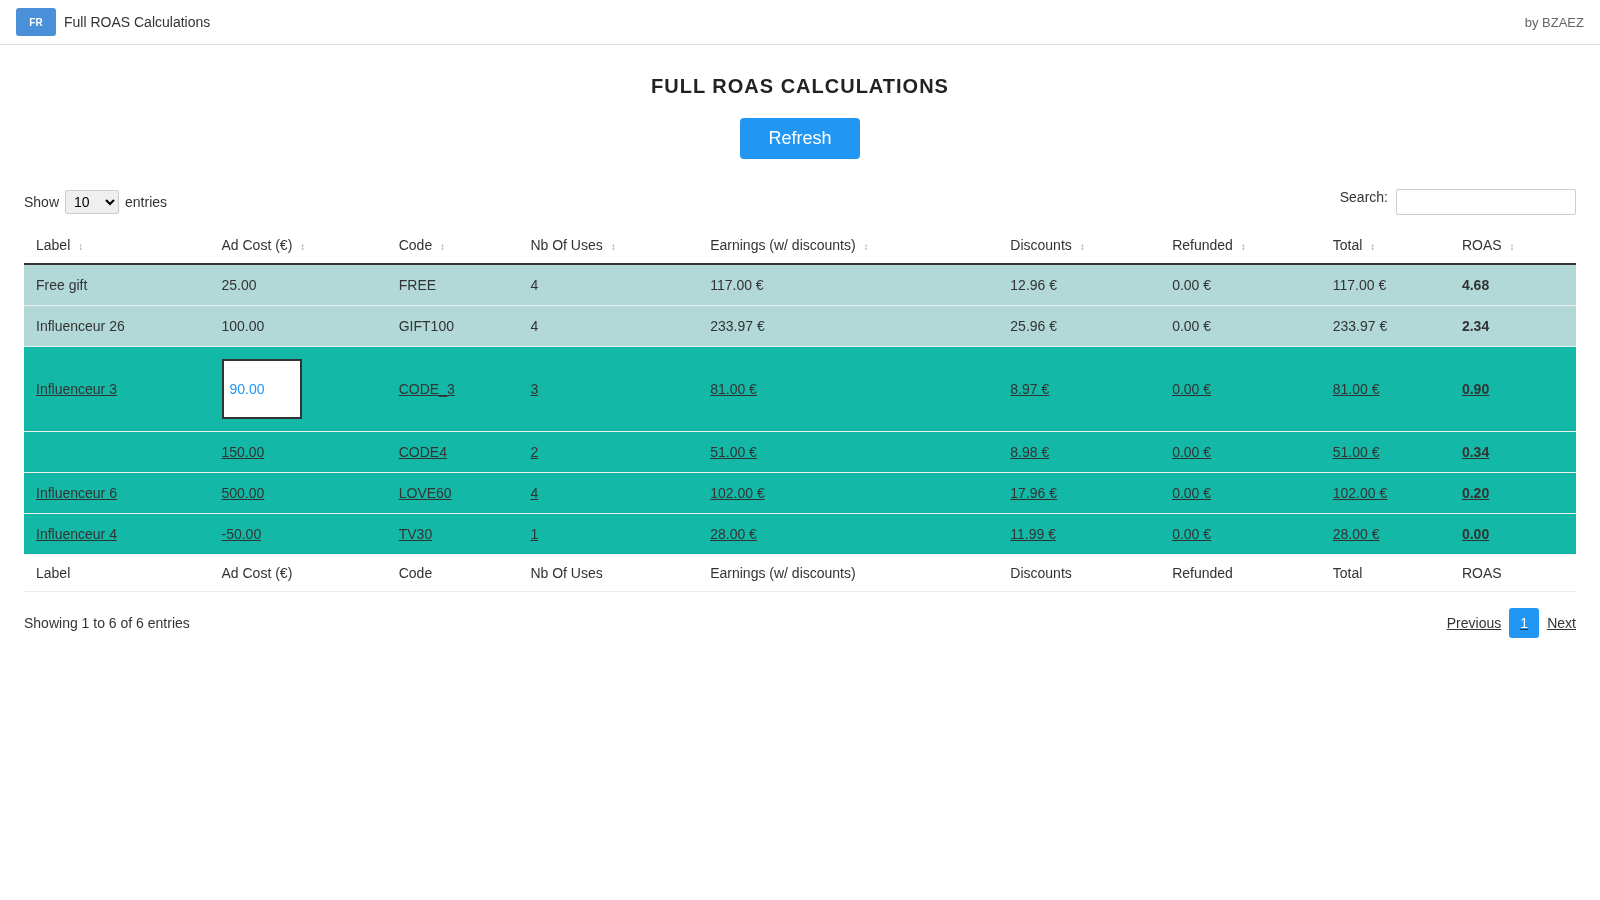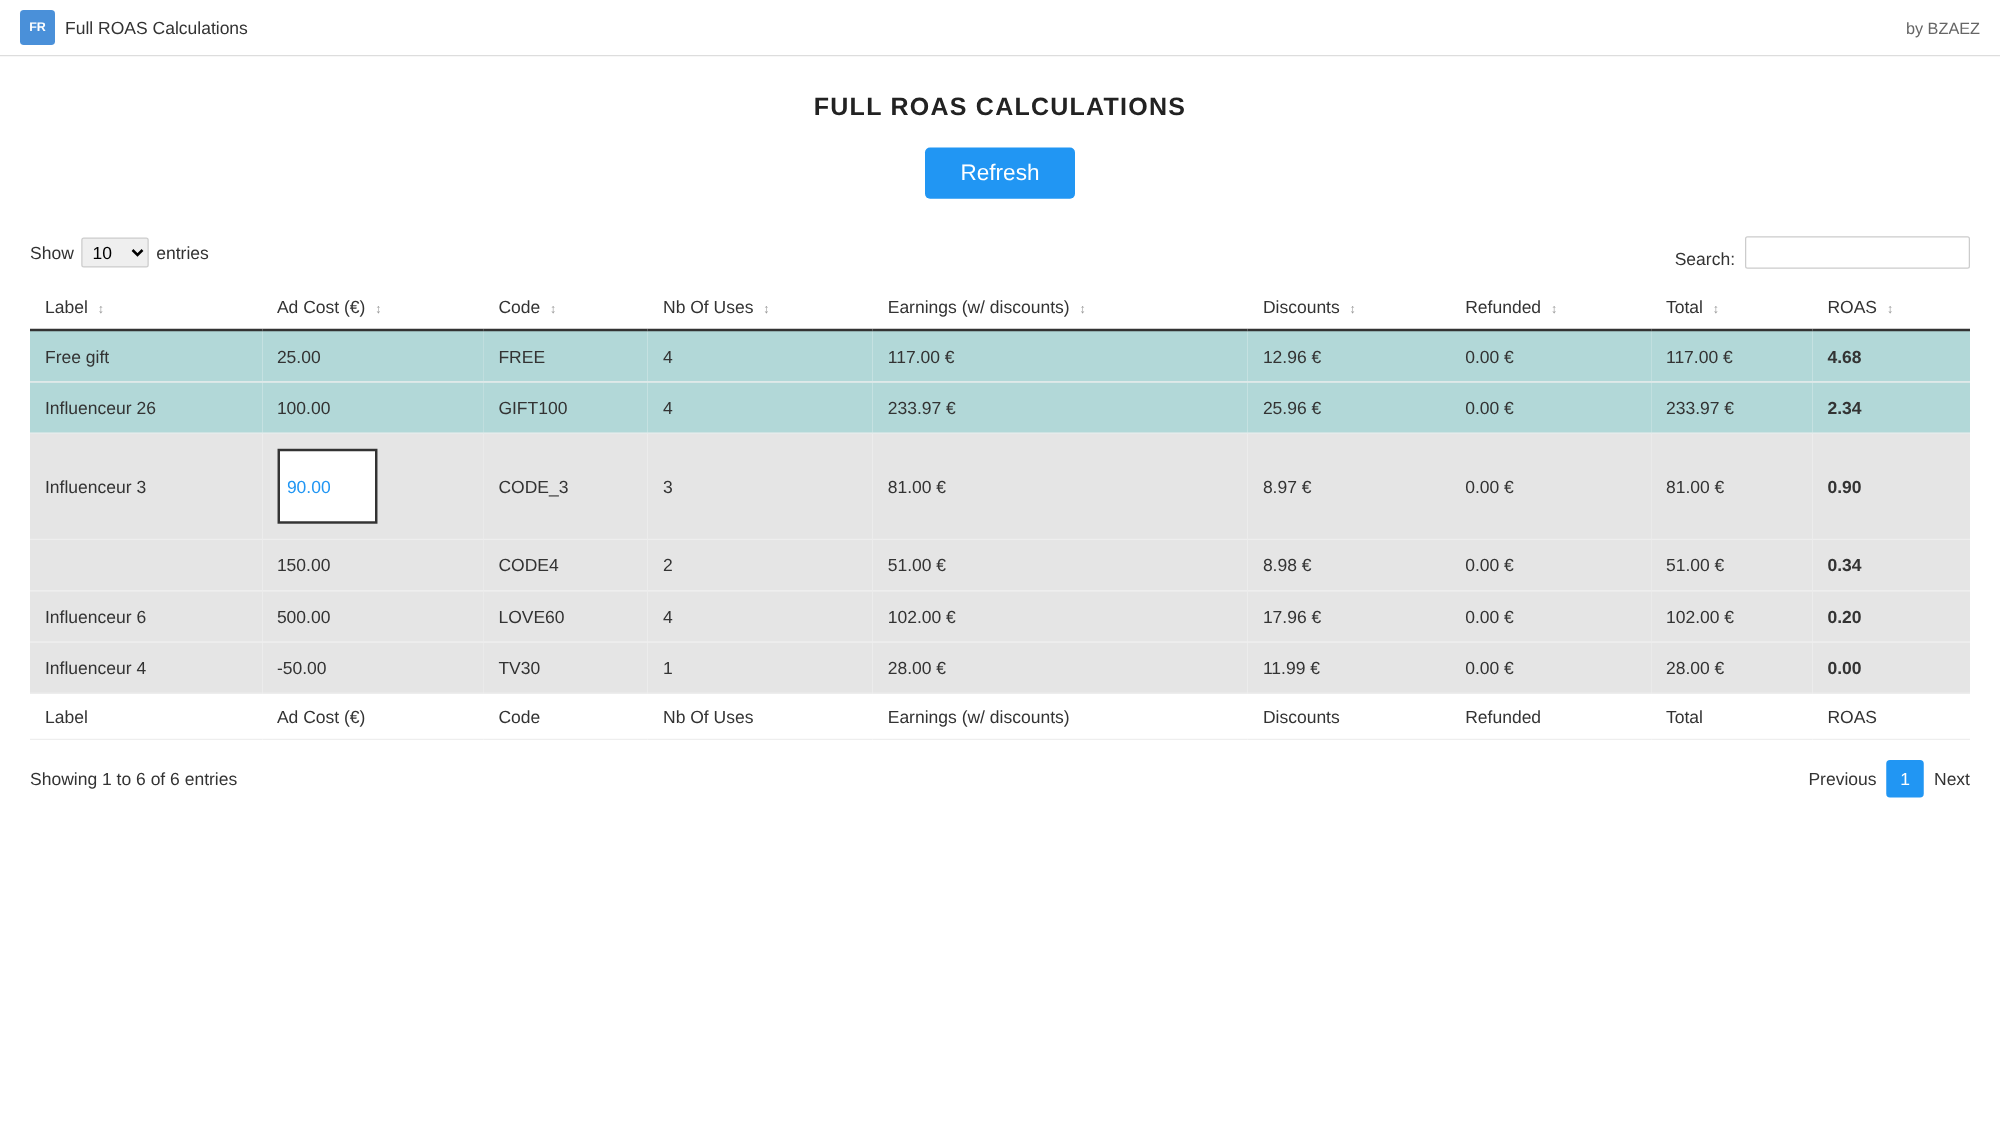--- a/index.html
+++ b/index.html
@@ -8,21 +8,21 @@
     
     .app-header {
       display: flex;
       align-items: center;
       justify-content: space-between;
       padding: 8px 16px;
       border-bottom: 1px solid #ddd;
     }
     .app-header-left { display: flex; align-items: center; gap: 8px; }
     .app-logo {
-      width: 28px; height: 28px;
+      width: 40px; height: 28px;
       background: #4a90d9;
       border-radius: 3px;
       display: flex; align-items: center; justify-content: center;
       color: #fff; font-size: 10px; font-weight: bold;
     }
     .app-title { font-size: 14px; font-weight: normal; color: #333; }
     .app-by { font-size: 13px; color: #666; }
 
     
     .main-content { padding: 30px 24px; }
@@ -59,21 +59,21 @@
       align-items: center;
       margin-bottom: 12px;
     }
     .show-entries { display: flex; align-items: center; gap: 6px; font-size: 14px; }
     .show-entries select {
       border: 1px solid #ccc;
       padding: 2px 4px;
       font-size: 14px;
       border-radius: 2px;
     }
-    .search-control { display: flex; align-items: flex-end; gap: 8px; font-size: 14px; }
+    .search-control { display: flex; align-items: flex-start; gap: 8px; font-size: 14px; }
     .search-control input {
       border: 1px solid #ccc;
       padding: 4px 8px;
       font-size: 14px;
       width: 180px;
       border-radius: 2px;
     }
 
     
     .data-table {
@@ -98,21 +98,21 @@
       color: #999;
       margin-left: 4px;
     }
     .data-table td {
       padding: 12px 12px;
       border-bottom: 1px solid #eee;
     }
 
     
     .row-teal { background-color: #b2d8d8; margin-top: 43px; }
-    .row-cream { background-color: #e5e5e5; }
+    .row-cream { background-color: #14b8a6; text-decoration: underline; }
 
     
     .edit-input {
       border: 2px solid #333;
       padding: 20px 6px;
       font-size: 14px;
       width: 80px;
       background: #fff;
       color: #2196f3;
     }
@@ -128,21 +128,21 @@
     }
 
     
     .table-footer {
       display: flex;
       justify-content: space-between;
       align-items: center;
       margin-top: 16px;
       font-size: 14px;
     }
-    .pagination { display: flex; align-items: center; gap: 8px; }
+    .pagination { display: flex; align-items: center; gap: 8px; text-decoration: underline; }
     .pagination-prev, .pagination-next {
       color: #333;
       cursor: pointer;
       background: none;
       border: none;
       font-size: 14px;
     }
     .page-number {
       background: #2196f3;
       color: #fff;

